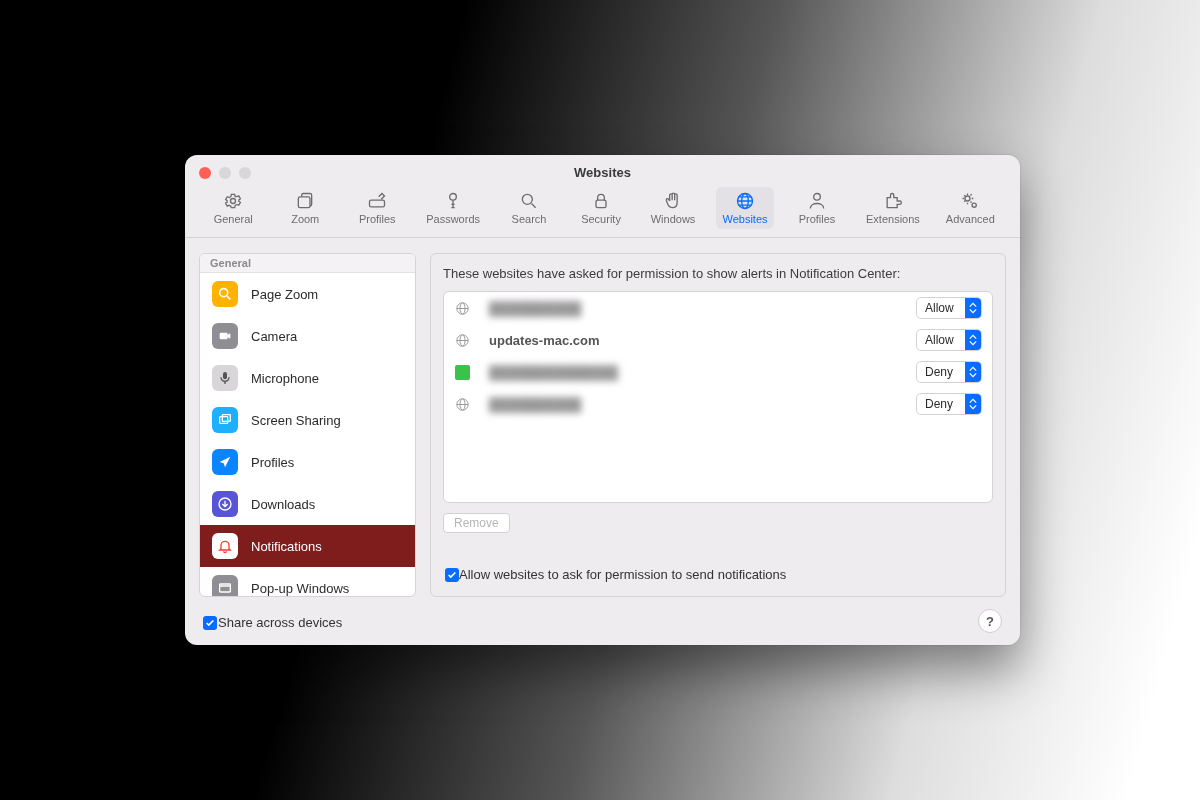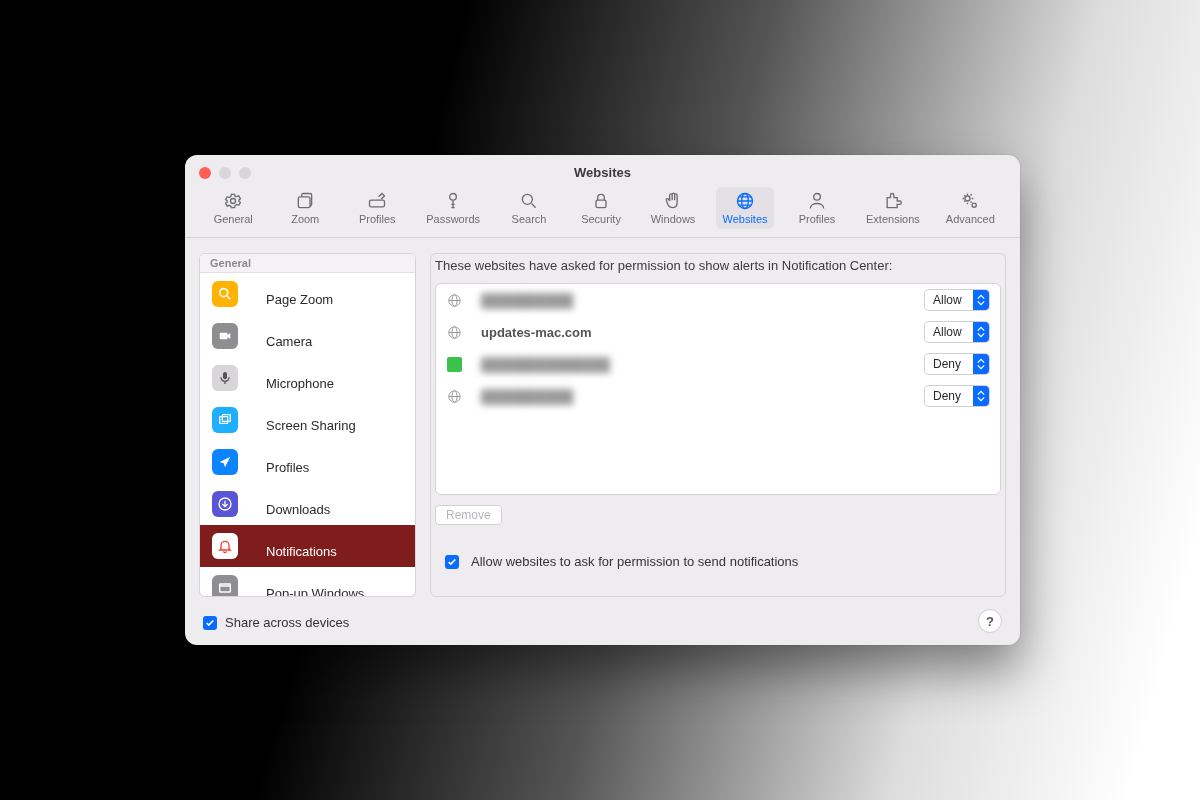--- a/index.html
+++ b/index.html
@@ -16,43 +16,43 @@
   .titem{display:flex;flex-direction:column;align-items:center;gap:2px;padding:4px 6px;border-radius:6px;font-size:11px;color:#6d6d6d;cursor:default;min-width:46px;}
   .titem.active{background:#e3e1e6;color:#0a6bff;}
   .titem svg{width:22px;height:20px;display:block;}
   .titem.active svg{stroke:#0a6bff;fill:none;}
   .toolbar-divider{position:absolute;left:0;right:0;top:82px;height:1px;background:#d4d1d6;}
   
   .body{position:absolute;top:98px;left:14px;right:14px;bottom:48px;display:flex;gap:14px;}
   
   .sidebar{width:215px;background:#fff;border:1px solid #d6d3d8;border-radius:6px;overflow:hidden;}
   .sidebar-header{background:#f4f2f5;border-bottom:1px solid #e3e0e5;color:#8a8a8a;font-size:11px;font-weight:600;padding:3px 10px;}
-  .sitem{display:flex;align-items:flex-end;gap:28px;padding:8px 12px;cursor:default;}
+  .sitem{display:flex;align-items:center;gap:13px;padding:8px 12px;cursor:default;}
   .sitem.selected{background:#7f1d1d;color:#fff;}
   .sicon{width:26px;height:26px;border-radius:6px;display:flex;align-items:center;justify-content:center;color:#fff;flex-shrink:0;}
   .sicon svg{width:16px;height:16px;}
   .sitem.selected .sicon{background:#fff;color:#ff3b30;}
   
-  .panel{flex:1;background:#eeecef;border:1px solid #d6d3d8;border-radius:6px;padding:4px;position:relative;}
+  .panel{flex:1;background:#eeecef;border:1px solid #d6d3d8;border-radius:6px;padding:12px;position:relative;}
   .intro{color:#3c3c3c;margin-bottom:10px;}
   .table{background:#fff;border:1px solid #d6d3d8;border-radius:6px;height:210px;overflow:hidden;}
   .row{display:flex;align-items:center;padding:5px 10px;gap:18px;}
   .row-icon{width:17px;height:17px;display:flex;align-items:center;justify-content:center;flex-shrink:0;}
   .row-domain{flex:1;color:#555;font-weight:bold;}
   .row-domain.blur{filter:blur(3.5px);color:#999;}
   .select{display:flex;align-items:center;background:#fff;border:1px solid #d2d0d4;border-radius:5px;height:20px;font-size:12px;overflow:hidden;}
   .select span{padding:0 8px;min-width:32px;}
   .select .stepper{width:16px;height:20px;background:#0a6bff;color:#fff;display:flex;flex-direction:column;align-items:center;justify-content:center;gap:0;}
   .select .stepper svg{width:8px;height:6px;}
   .remove-btn{margin-top:10px;background:#fff;border:1px solid #d2d0d4;border-radius:4px;padding:2px 10px;color:#b7b5b9;font-size:12px;display:inline-block;}
-  .checkrow{position:absolute;left:14px;bottom:27px;display:flex;align-items:center;gap:12px;color:#333;}
+  .checkrow{position:absolute;left:14px;bottom:14px;display:flex;align-items:center;gap:0;color:#333;}
   .mac-check{width:14px;height:14px;border-radius:3px;background:#0a6bff;display:inline-flex;align-items:center;justify-content:center;}
   .mac-check svg{width:10px;height:10px;}
   
-  .footer-check{position:absolute;left:18px;bottom:15px;display:flex;align-items:center;gap:8px;color:#333;}
+  .footer-check{position:absolute;left:18px;bottom:15px;display:flex;align-items:center;gap:1px;color:#333;}
   .help-btn{position:absolute;right:18px;bottom:12px;width:22px;height:22px;border-radius:50%;background:#fff;border:1px solid #cfccd2;display:flex;align-items:center;justify-content:center;color:#555;font-weight:600;}
 </style>
 </head>
 <body>
 
 <div class="window">
 
   <div class="traffic">
     <div class="dot red"></div>
     <div class="dot"></div>

